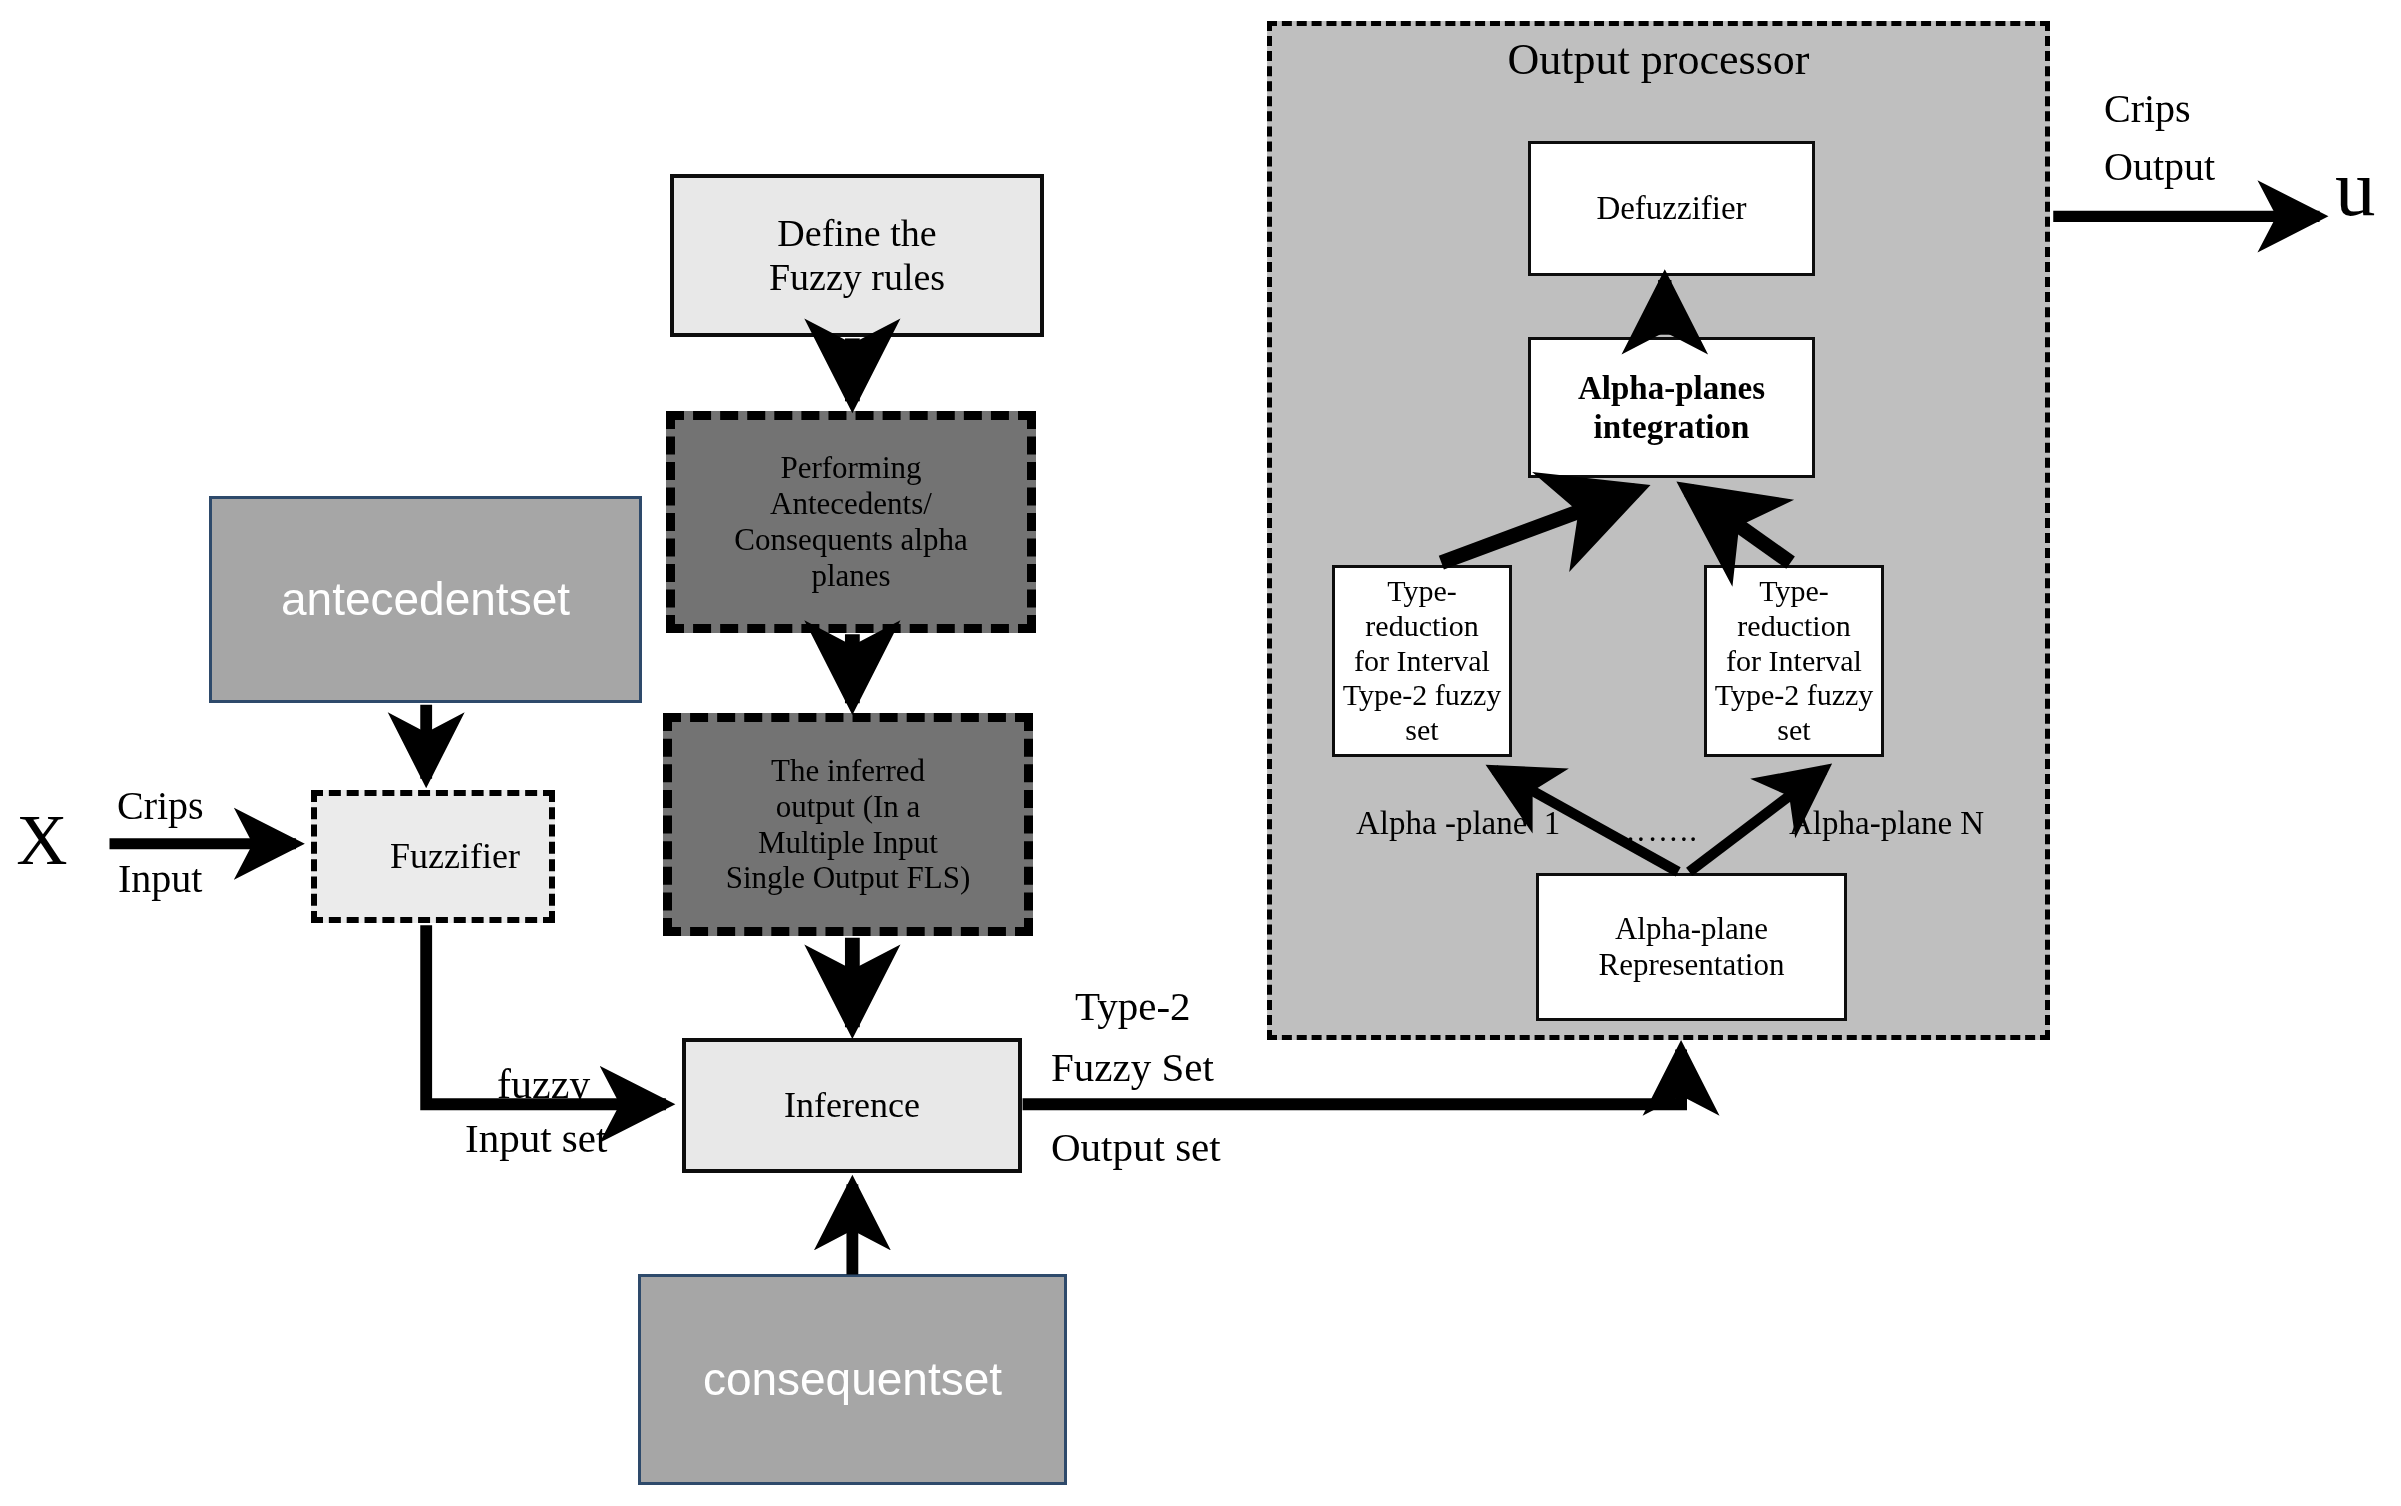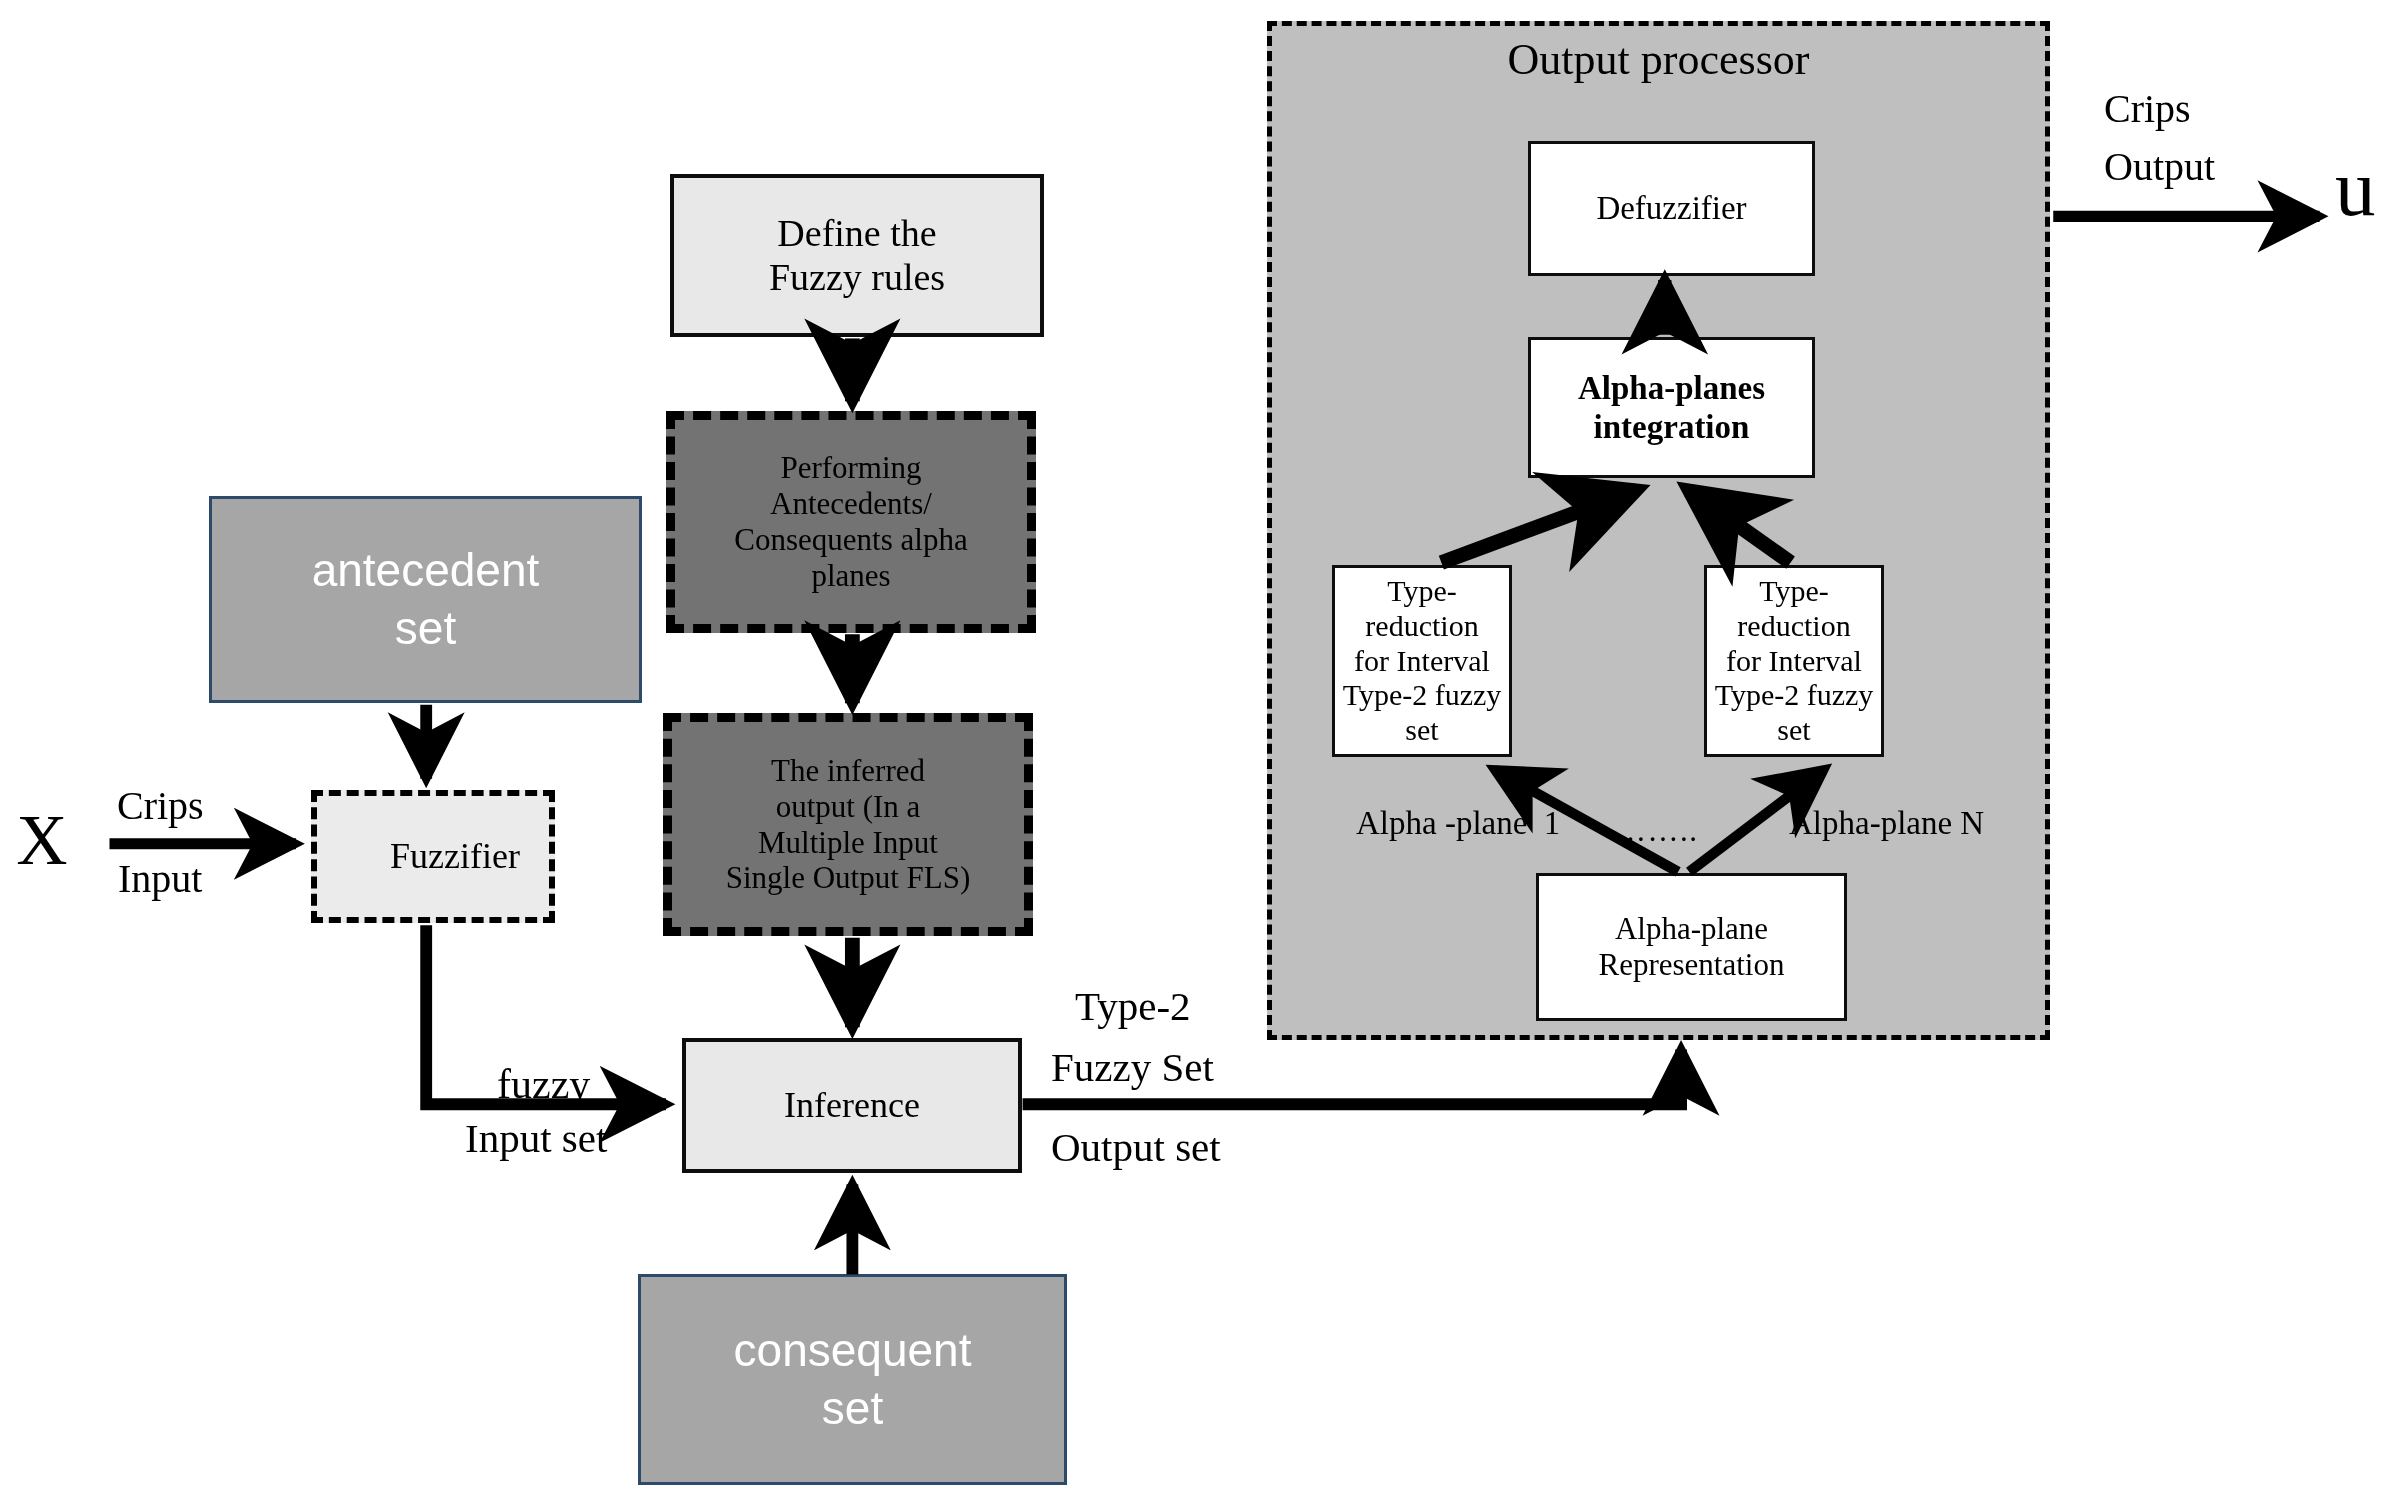--- a/index.html
+++ b/index.html
@@ -116,34 +116,34 @@
     <span>planes</span>
   </div>
 
   <div class="box box-dashed" style="left:663px;top:713px;width:370px;height:223px;font-size:31px;flex-direction:column;">
     <span>The inferred</span>
     <span>output (In a</span>
     <span>Multiple Input</span>
     <span>Single Output FLS)</span>
   </div>
 
-  <div class="box box-set" style="left:209px;top:496px;width:433px;height:207px;font-size:46px;flex-direction:column;">
+  <div class="box box-set" style="left:209px;top:496px;width:433px;height:207px;font-size:46px;flex-direction:row;">
     <span>antecedent</span>
     <span>set</span>
   </div>
 
   <div class="box box-dashed-fill" style="left:311px;top:790px;width:244px;height:133px;font-size:36px;">
     <span>Fuzzifier</span>
   </div>
 
   <div class="box box-lightgray" style="left:682px;top:1038px;width:340px;height:135px;font-size:36px;">
     <span>Inference</span>
   </div>
 
-  <div class="box box-set" style="left:638px;top:1274px;width:429px;height:211px;font-size:46px;flex-direction:column;">
+  <div class="box box-set" style="left:638px;top:1274px;width:429px;height:211px;font-size:46px;flex-direction:row;">
     <span>consequent</span>
     <span>set</span>
   </div>
 
   <div class="lbl" style="left:16.3px;top:805px;font-size:71px;line-height:1;">X</div>
   <div class="lbl" style="left:117px;top:784px;font-size:40px;">Crips</div>
   <div class="lbl" style="left:118px;top:857px;font-size:40px;">Input</div>
 
   <div class="lbl" style="left:497px;top:1061px;font-size:42px;">fuzzy</div>
   <div class="lbl" style="left:465px;top:1116px;font-size:41px;">Input set</div>

